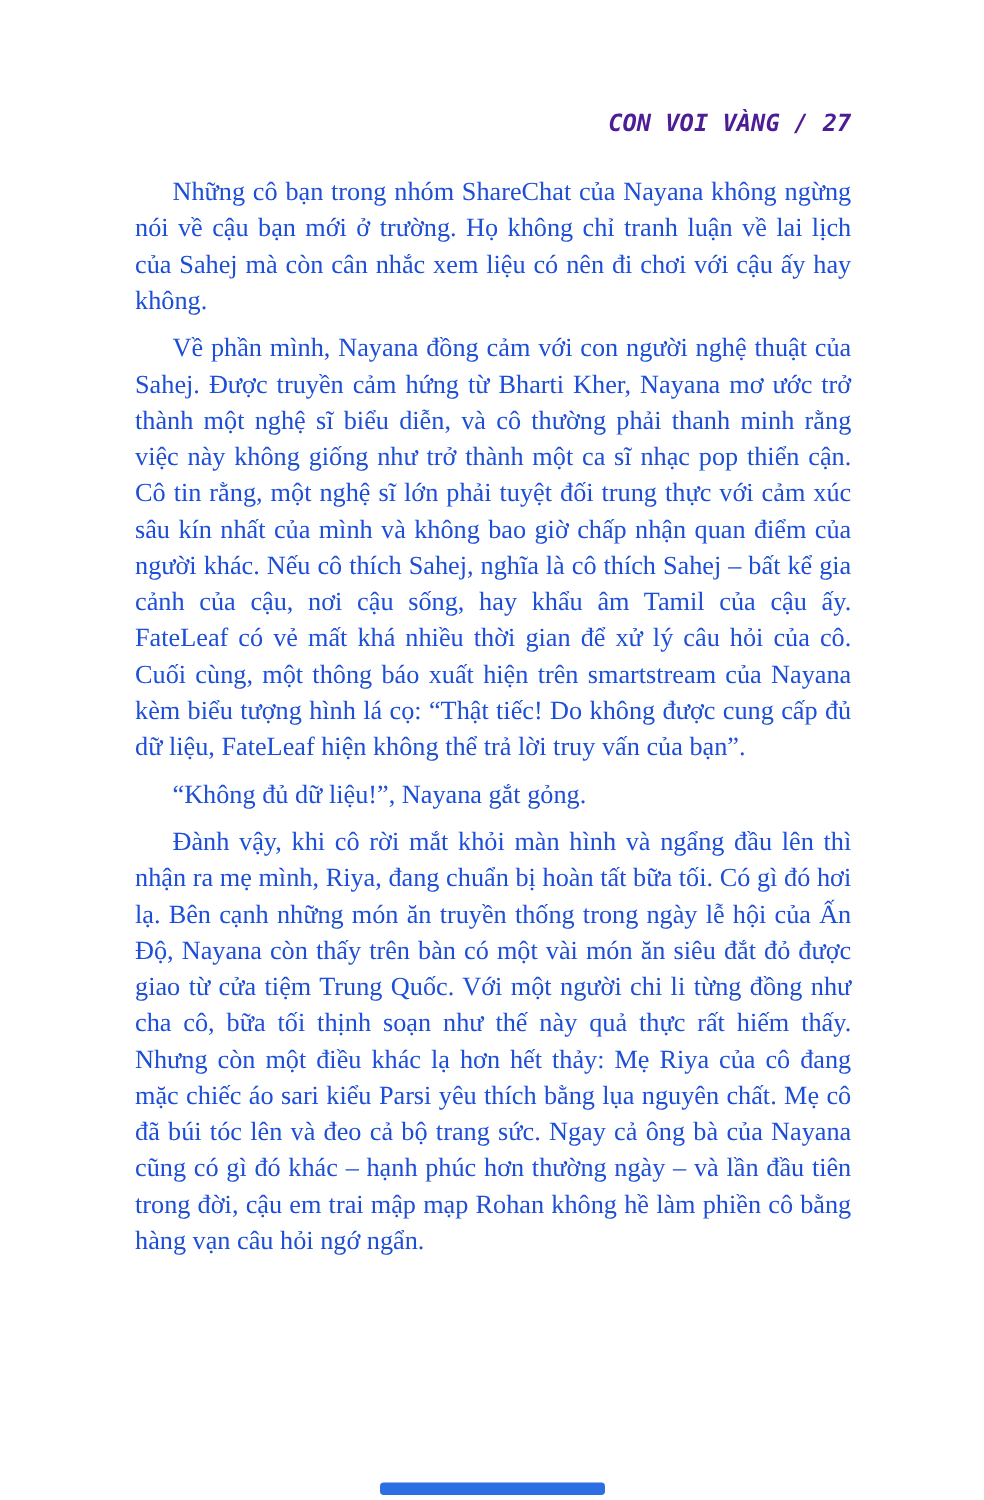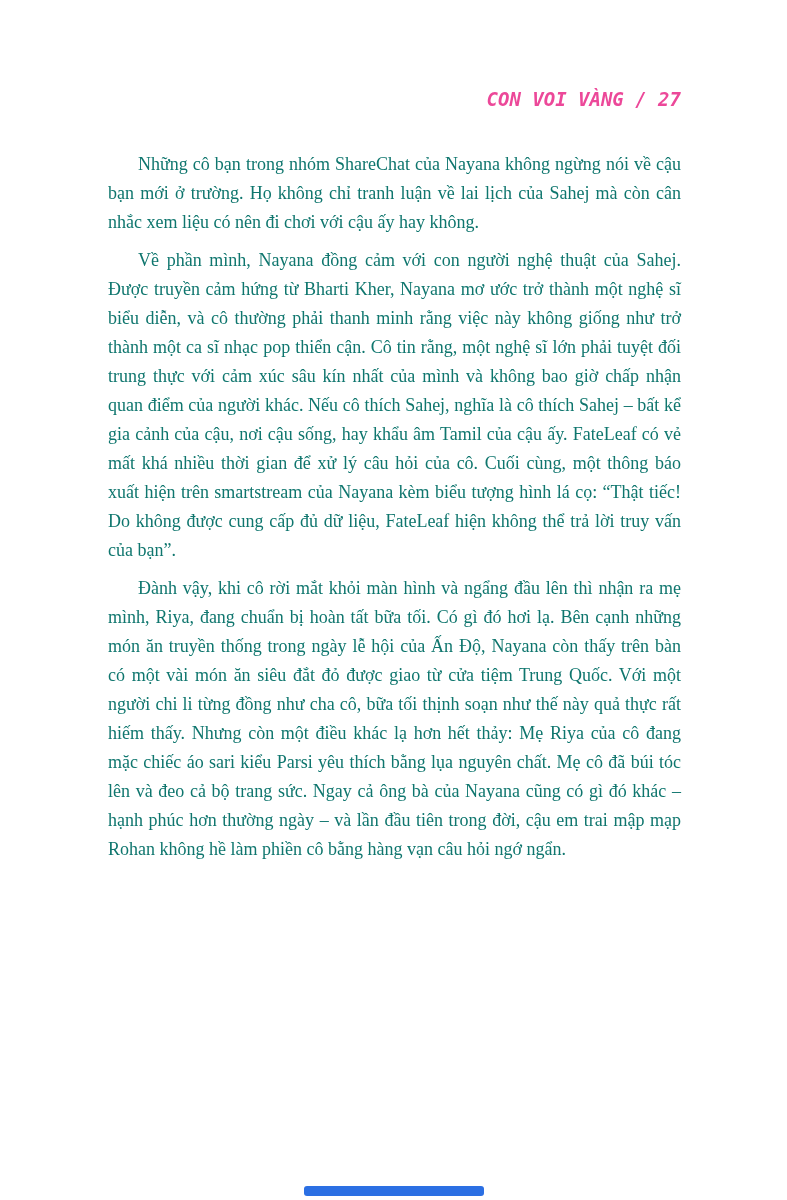--- a/index.html
+++ b/index.html
@@ -20,31 +20,31 @@
     position: absolute;
     top: 86px;
     left: 108px;
     width: 573px;
     text-align: right;
     font-family: "DejaVu Sans Mono", monospace;
     font-weight: bold;
     font-style: italic;
     font-size: 19px;
     line-height: 26px;
-    color: #ec4899;
+    color: #4c1d95;
     white-space: nowrap;
   }
   .body-text {
     position: absolute;
-    top: 150px;
+    top: 139px;
     left: 108px;
     width: 573px;
-    font-size: 18px;
+    font-size: 21px;
     line-height: 29px;
-    color: #0f766e;
+    color: #1d4ed8;
     text-align: justify;
     text-justify: inter-word;
   }
   .body-text p {
     margin: 0;
     padding: 0;
     text-indent: 30px;
   }
   .body-text p + p {
     margin-top: 9px;
@@ -63,18 +63,19 @@
 </head>
 <body>
 
 <div class="page">
 
   <header class="running-head"><span>CON VOI VÀNG</span><span> / </span><span>27</span></header>
 
   <main class="body-text">
       <p>Những cô bạn trong nhóm ShareChat của Nayana không ngừng nói về cậu bạn mới ở trường. Họ không chỉ tranh luận về lai lịch của Sahej mà còn cân nhắc xem liệu có nên đi chơi với cậu ấy hay không.</p>
       <p>Về phần mình, Nayana đồng cảm với con người nghệ thuật của Sahej. Được truyền cảm hứng từ Bharti Kher, Nayana mơ ước trở thành một nghệ sĩ biểu diễn, và cô thường phải thanh minh rằng việc này không giống như trở thành một ca sĩ nhạc pop thiển cận. Cô tin rằng, một nghệ sĩ lớn phải tuyệt đối trung thực với cảm xúc sâu kín nhất của mình và không bao giờ chấp nhận quan điểm của người khác. Nếu cô thích Sahej, nghĩa là cô thích Sahej – bất kể gia cảnh của cậu, nơi cậu sống, hay khẩu âm Tamil của cậu ấy. FateLeaf có vẻ mất khá nhiều thời gian để xử lý câu hỏi của cô. Cuối cùng, một thông báo xuất hiện trên smartstream của Nayana kèm biểu tượng hình lá cọ: “Thật tiếc! Do không được cung cấp đủ dữ liệu, FateLeaf hiện không thể trả lời truy vấn của bạn”.</p>
+      <p>“Không đủ dữ liệu!”, Nayana gắt gỏng.</p>
       <p>Đành vậy, khi cô rời mắt khỏi màn hình và ngẩng đầu lên thì nhận ra mẹ mình, Riya, đang chuẩn bị hoàn tất bữa tối. Có gì đó hơi lạ. Bên cạnh những món ăn truyền thống trong ngày lễ hội của Ấn Độ, Nayana còn thấy trên bàn có một vài món ăn siêu đắt đỏ được giao từ cửa tiệm Trung Quốc. Với một người chi li từng đồng như cha cô, bữa tối thịnh soạn như thế này quả thực rất hiếm thấy. Nhưng còn một điều khác lạ hơn hết thảy: Mẹ Riya của cô đang mặc chiếc áo sari kiểu Parsi yêu thích bằng lụa nguyên chất. Mẹ cô đã búi tóc lên và đeo cả bộ trang sức. Ngay cả ông bà của Nayana cũng có gì đó khác – hạnh phúc hơn thường ngày – và lần đầu tiên trong đời, cậu em trai mập mạp Rohan không hề làm phiền cô bằng hàng vạn câu hỏi ngớ ngẩn.</p>
     </main>
 
   <div class="progress-indicator" style="background: rgb(43, 111, 227);"></div>
 
 </div>
 
 </body></html>

